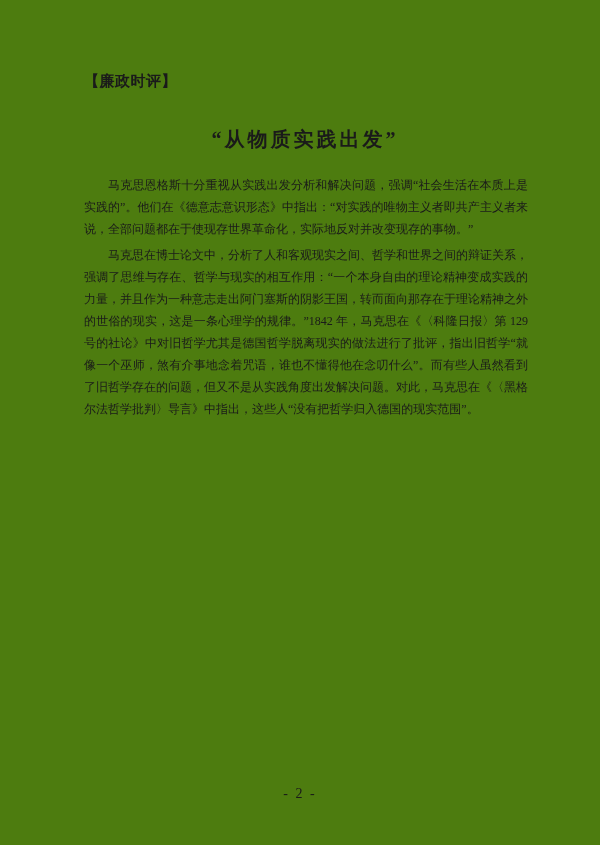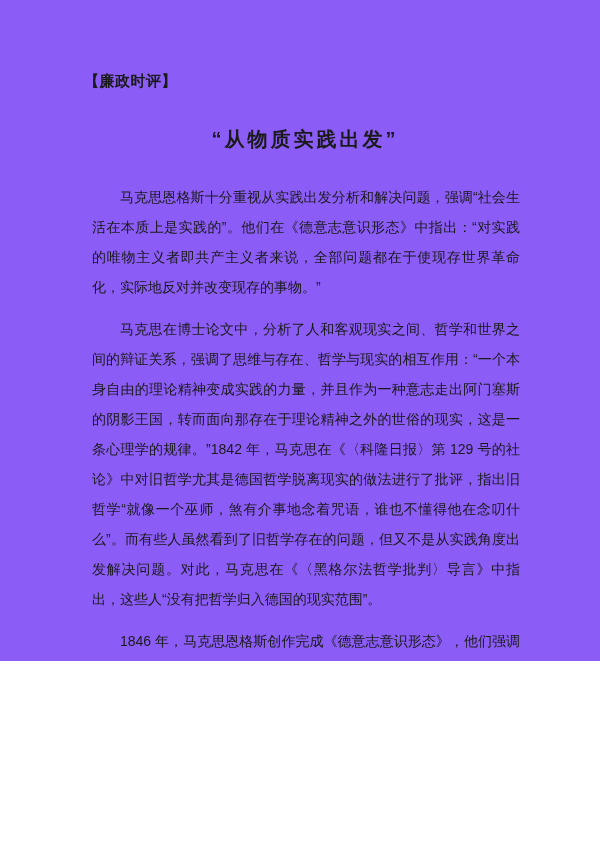--- a/index.html
+++ b/index.html
@@ -3,24 +3,24 @@
 <meta charset="utf-8">
 <style>
   html, body {
     margin: 0;
     padding: 0;
     background: #ffffff;
   }
   .page {
     position: relative;
     width: 600px;
-    height: 661px;
-    background: #8b5cf6;
+    height: 845px;
+    background: #4d7c0f;
     color: #1a1a1a;
-    font-family: Liberation Sans, sans-serif;
+    font-family: Liberation Serif, serif;
     overflow: hidden;
   }
   .section-tag {
     position: absolute;
     left: 84px;
     top: 72px;
     font-size: 15px;
     font-weight: 700;
     letter-spacing: 0.5px;
     white-space: nowrap;
@@ -36,23 +36,23 @@
     font-weight: 700;
     letter-spacing: 3px;
   }
   .article-body {
     position: absolute;
     left: 80px;
     top: 170px;
     width: 452px;
   }
   .article-body p {
-    margin: 12px;
-    font-size: 14px;
-    line-height: 30px;
+    margin: 4px;
+    font-size: 12px;
+    line-height: 22px;
     text-align: justify;
     text-indent: 2em;
     letter-spacing: 0;
     color: #1a1a1a;
   }
   .page-number {
     position: absolute;
     top: 786px;
     left: 0;
     width: 100%;
@@ -66,17 +66,16 @@
 <body>
 
 <div class="page">
   <div class="section-tag">【廉政时评】</div>
 
   <h1 class="article-title">“从物质实践出发”</h1>
 
   <div class="article-body" id="paragraphs">
       <p>马克思恩格斯十分重视从实践出发分析和解决问题，强调“社会生活在本质上是实践的”。他们在《德意志意识形态》中指出：“对实践的唯物主义者即共产主义者来说，全部问题都在于使现存世界革命化，实际地反对并改变现存的事物。”</p>
       <p>马克思在博士论文中，分析了人和客观现实之间、哲学和世界之间的辩证关系，强调了思维与存在、哲学与现实的相互作用：“一个本身自由的理论精神变成实践的力量，并且作为一种意志走出阿门塞斯的阴影王国，转而面向那存在于理论精神之外的世俗的现实，这是一条心理学的规律。”1842 年，马克思在《〈科隆日报〉第 129 号的社论》中对旧哲学尤其是德国哲学脱离现实的做法进行了批评，指出旧哲学“就像一个巫师，煞有介事地念着咒语，谁也不懂得他在念叨什么”。而有些人虽然看到了旧哲学存在的问题，但又不是从实践角度出发解决问题。对此，马克思在《〈黑格尔法哲学批判〉导言》中指出，这些人“没有把哲学归入德国的现实范围”。</p>
-      <p>1846 年，马克思恩格斯创作完成《德意志意识形态》，他们强调要“从物质实践出发来解释各种观念形态”。早在《莱茵报》工作期间，马克思就已将这一思想付诸实践。他经常采访当地工人和农民，以此来了解群众的生活状况，并据此驳斥各种反动思想与言论，形成诸如《共产主义和奥格斯堡〈总汇报〉》《本地省议会议员选举》《摩泽尔记者的辩护》等社论文章。这种实践品格进一步促使马克思实现了自身思想的升华。</p>
     </div>
 
   <div class="page-number">- 2 -</div>
 </div>
 
 </body></html>

